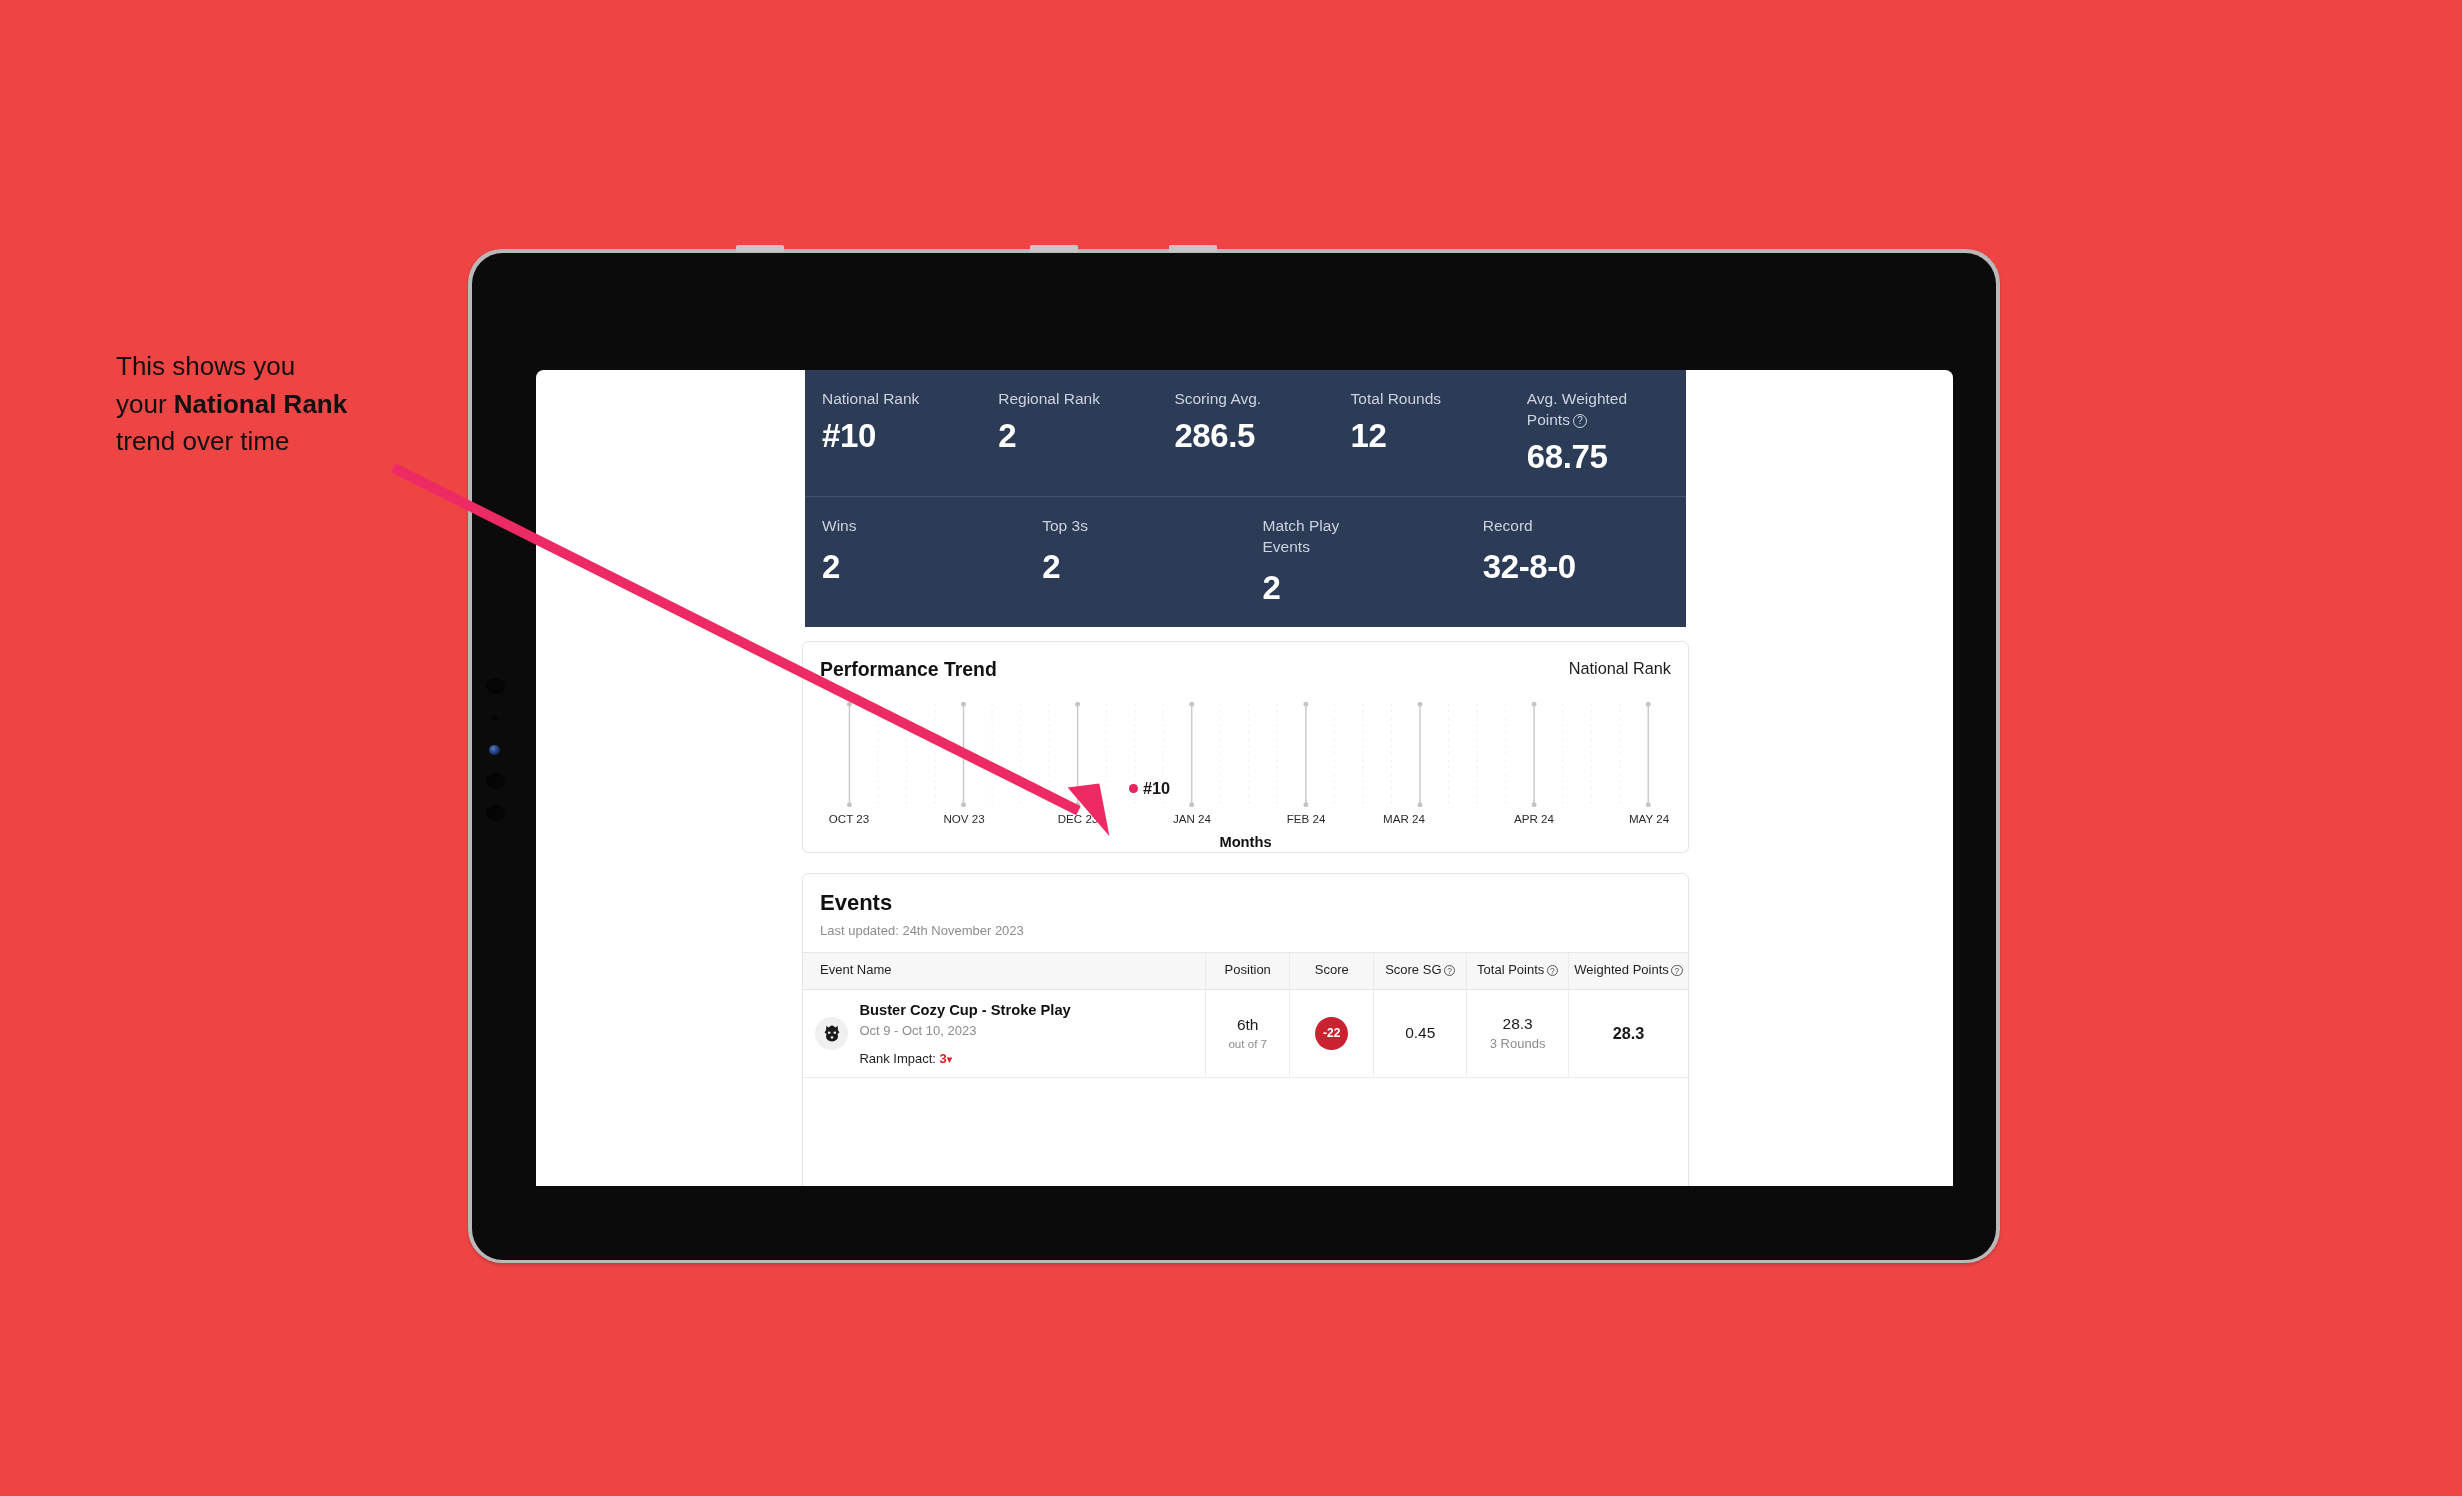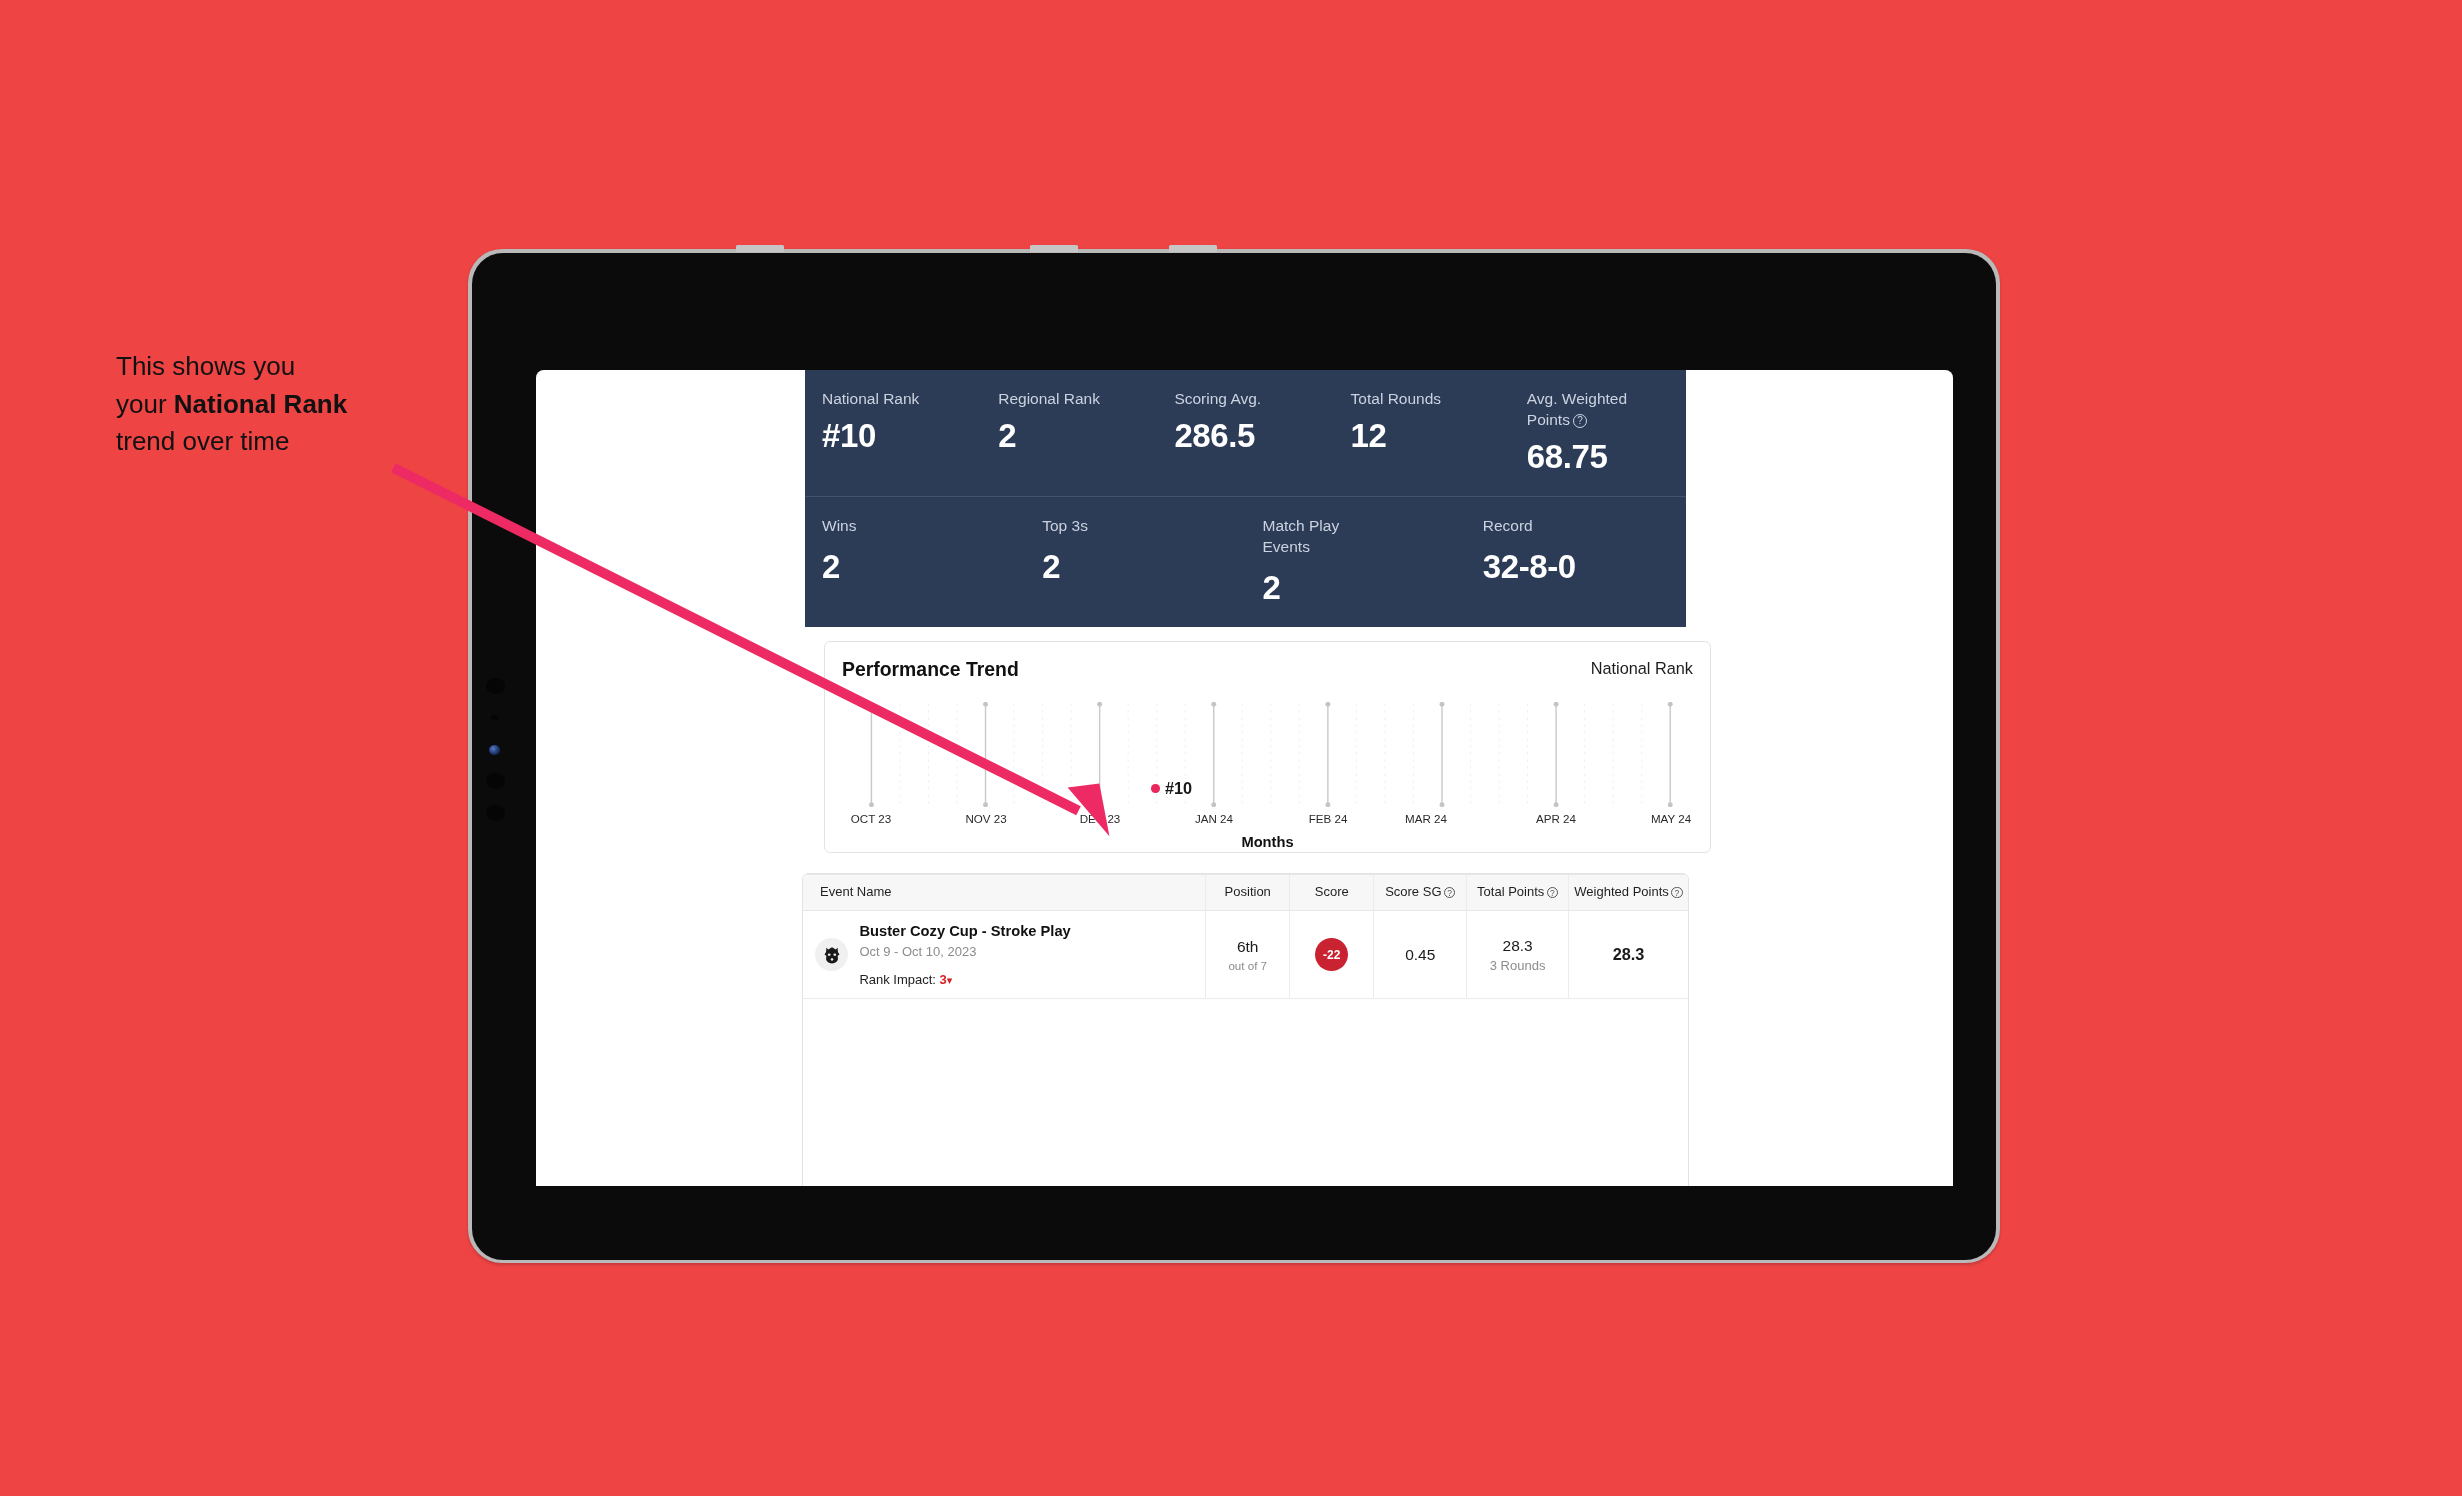--- a/index.html
+++ b/index.html
@@ -121,21 +121,21 @@
   .card {
     position: absolute;
     background: #ffffff;
     border: 0.8px solid #e3e3e3;
     border-radius: 6.2px;
   }
 
   
   #chart-card {
     left: 266px; top: 271px;
-    width: 887px; height: 212px; margin-left: 22px;
+    width: 887px; height: 212px;
   }
   #chart-title {
     position: absolute; left: 17px; top: 15.5px;
     font-size: 19.4px; font-weight: 700; color: #111;
   }
   #chart-series-label {
     position: absolute; right: 17px; top: 17px;
     font-size: 16.3px; color: #1d1d1d; font-weight: 400;
   }
   #plot {
@@ -395,20 +395,24 @@
           <div class="tick-label" style="left: 372px;">JAN 24</div>
           <div class="tick-label" style="left: 486px;">FEB 24</div>
           <div class="tick-label" style="left: 584px;">MAR 24</div>
           <div class="tick-label" style="left: 714px;">APR 24</div>
           <div class="tick-label" style="left: 829px;">MAY 24</div>
         </div>
       <div id="axis-title">Months</div>
     </div>
 
     <div class="card" id="events-card">
+      <div id="events-head">
+        <div id="events-title">Events</div>
+        <div id="events-updated">Last updated: 24th November 2023</div>
+      </div>
 
       <table id="events-table">
         <colgroup>
           <col style="width:45.5%">
           <col style="width:9.5%">
           <col style="width:9.5%">
           <col style="width:10.5%">
           <col style="width:11.5%">
           <col style="width:13.5%">
         </colgroup>

